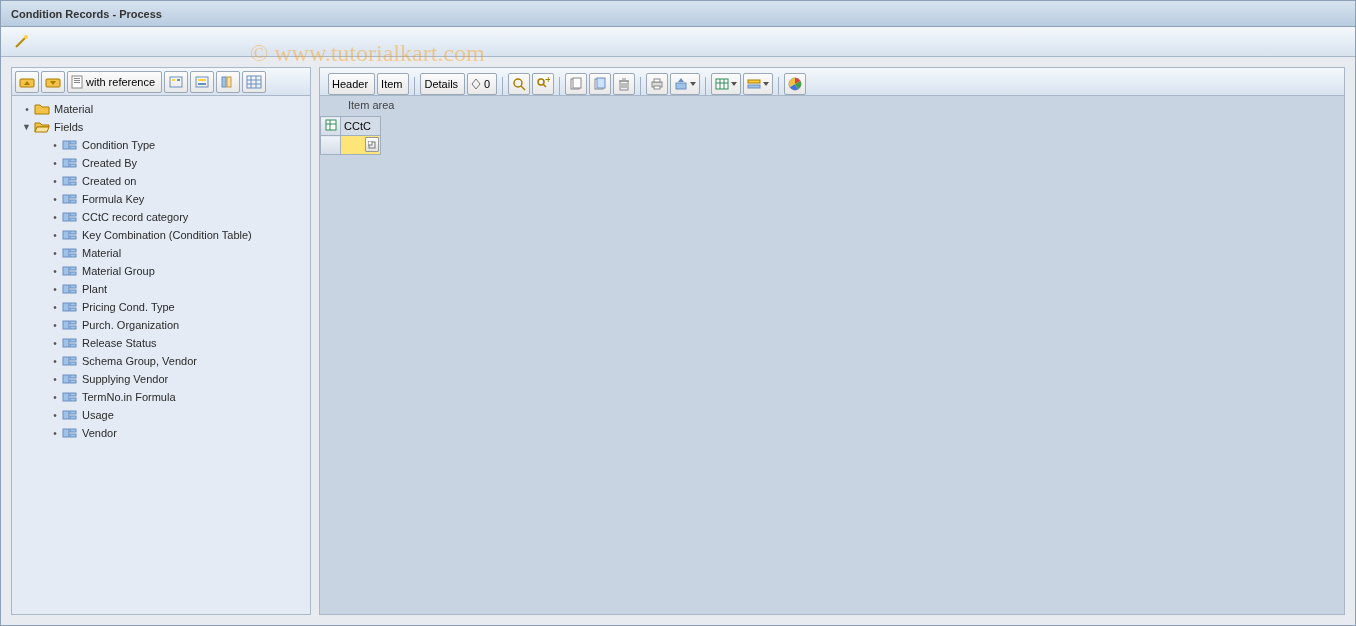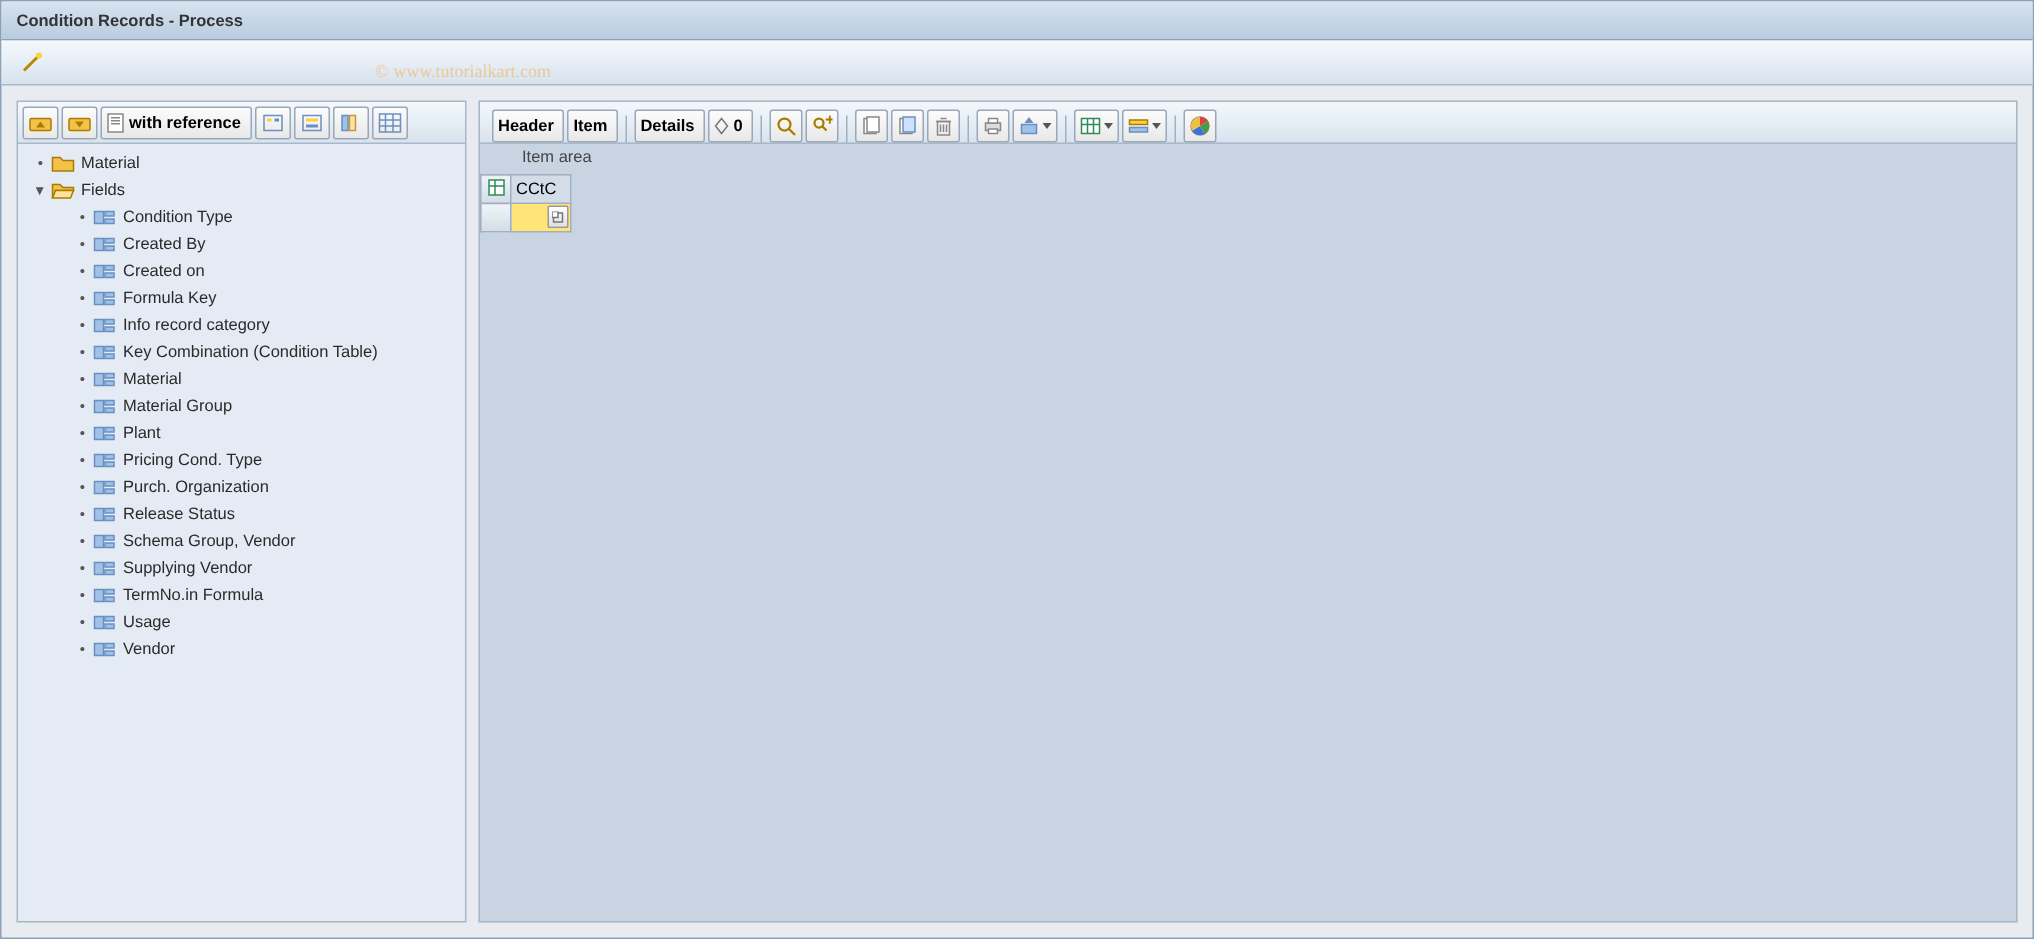--- a/index.html
+++ b/index.html
@@ -74,21 +74,20 @@
       height: 22px;
       min-width: 22px;
       border: 1px solid #9aa8b8;
       background: linear-gradient(to bottom, #fcfcfc 0%, #e8e8e8 100%);
       border-radius: 2px;
       display: inline-flex;
       align-items: center;
       justify-content: center;
       cursor: pointer;
       padding: 0 3px;
-      font-weight: bold;
     }
     .tb-btn.with-text {
       padding: 0 6px 0 3px;
       gap: 3px;
     }
     .tree {
       flex: 1;
       overflow: auto;
       padding: 4px 2px;
       background: #e4ebf4;
@@ -211,21 +210,21 @@
       height: 15px;
       background: linear-gradient(to bottom,#fff,#e0e0e0);
       border: 1px solid #999;
       border-radius: 1px;
       display:flex;align-items:center;justify-content:center;
     }
     .watermark {
       position: absolute;
       top: 40px;
       left: 250px;
-      font-size: 12px;
+      font-size: 24px;
       color: rgba(255,150,0,0.4);
       font-family: "Times New Roman", serif;
       pointer-events: none;
     }
     
     .dd-arrow {
       display:inline-block;
       width:0;height:0;
       border-left:3px solid transparent;
       border-right:3px solid transparent;
@@ -366,21 +365,21 @@
                 </svg></span>
               <span>Formula Key</span>
             </div>
             <div class="tree-node level-2">
               <span class="bullet">•</span>
               <span class="field-icon"><svg width="16" height="14">
                   <rect x="1" y="3" width="6" height="8" fill="#9fc2e8" stroke="#6a8fc0"></rect>
                   <rect x="8" y="3" width="6" height="3" fill="#9fc2e8" stroke="#6a8fc0"></rect>
                   <rect x="8" y="8" width="6" height="3" fill="#9fc2e8" stroke="#6a8fc0"></rect>
                 </svg></span>
-              <span>Info record category</span>
+              <span>CCtC record category</span>
             </div>
             <div class="tree-node level-2">
               <span class="bullet">•</span>
               <span class="field-icon"><svg width="16" height="14">
                   <rect x="1" y="3" width="6" height="8" fill="#9fc2e8" stroke="#6a8fc0"></rect>
                   <rect x="8" y="3" width="6" height="3" fill="#9fc2e8" stroke="#6a8fc0"></rect>
                   <rect x="8" y="8" width="6" height="3" fill="#9fc2e8" stroke="#6a8fc0"></rect>
                 </svg></span>
               <span>Key Combination (Condition Table)</span>
             </div>

